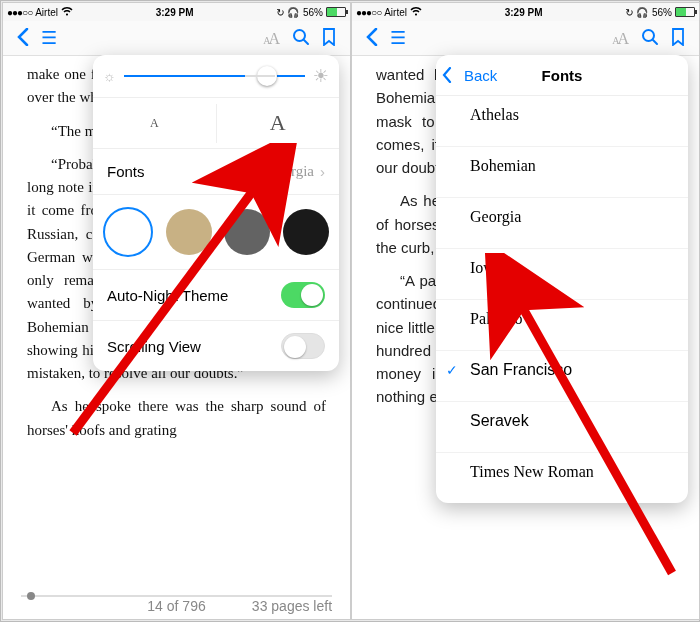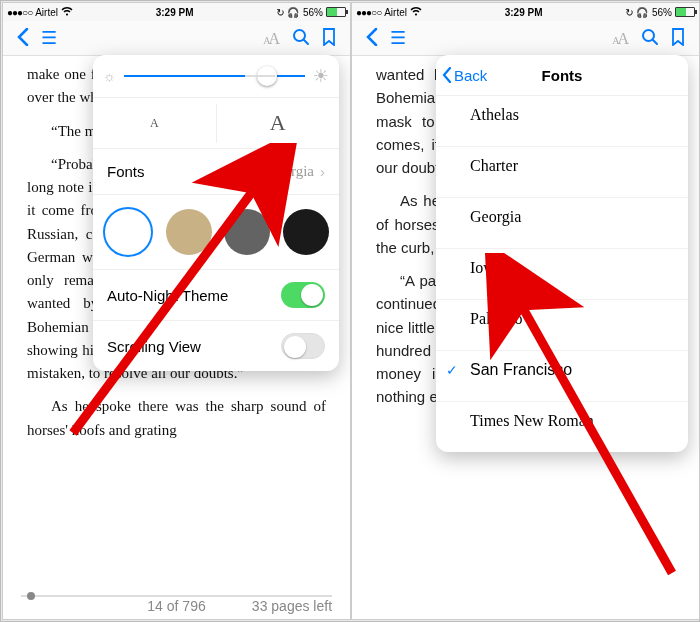--- a/index.html
+++ b/index.html
@@ -244,43 +244,46 @@
       <p class="indent">As he spoke there was the sharp sound of horses' hoofs and grating wheels against the curb, followed by a sharp pull at the bell.</p>
       <p class="indent">“A pair, by the sound,” said he. “Yes,” he continued, glancing out of the window. “A nice little brougham and a pair of beauties. A hundred and fifty guineas apiece. There's money in this case, Watson, if there is nothing else.”</p>
     </div>
 
     <div class="fonts-pop">
       <div class="fp-header">
         <div class="fp-back">
           <svg width="10" height="16" viewBox="0 0 10 16">
               <path d="M8 1L2 8l6 7" stroke="#007aff" stroke-width="2.2" fill="none" stroke-linecap="round"></path>
             </svg>
-          <span style="margin-left:2px;">Back</span>
+          <span style="margin-left:12px;">Back</span>
         </div>
         <div class="fp-title">Fonts</div>
       </div>
       <div id="fonts-list">
           <div class="fp-item ff-athelas">
             <span>Athelas</span>
           </div>
           <div class="fp-item ff-charter">
-            <span>Charter</span>
+            <span>Bohemian</span>
           </div>
           <div class="fp-item ff-georgia">
             <span>Georgia</span>
           </div>
           <div class="fp-item ff-iowan">
             <span>Iowan</span>
           </div>
           <div class="fp-item ff-palatino">
             <span>Palatino</span>
           </div>
           <div class="fp-item ff-sf">
             <span class="check">✓</span>
             <span>San Francisco</span>
+          </div>
+          <div class="fp-item ff-seravek">
+            <span>Seravek</span>
           </div>
           <div class="fp-item ff-times">
             <span>Times New Roman</span>
           </div>
         </div>
     </div>
 
     <svg class="arrow-svg" style="left:120px;top:250px;" width="240" height="340">
       <defs>
           <marker id="ah2" markerWidth="14" markerHeight="14" refX="8" refY="6" orient="auto">

